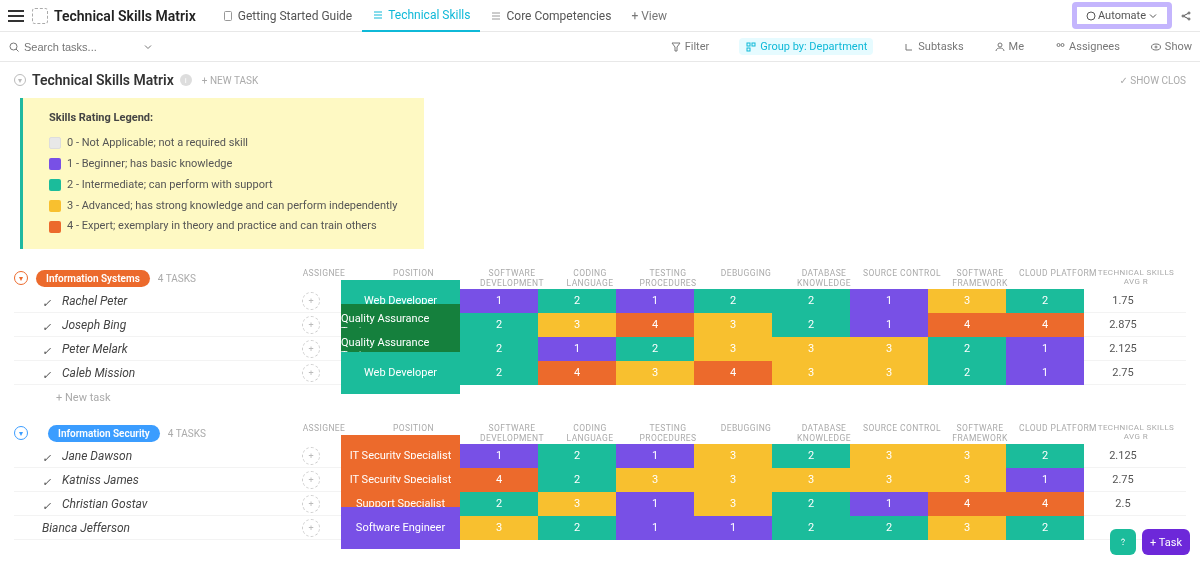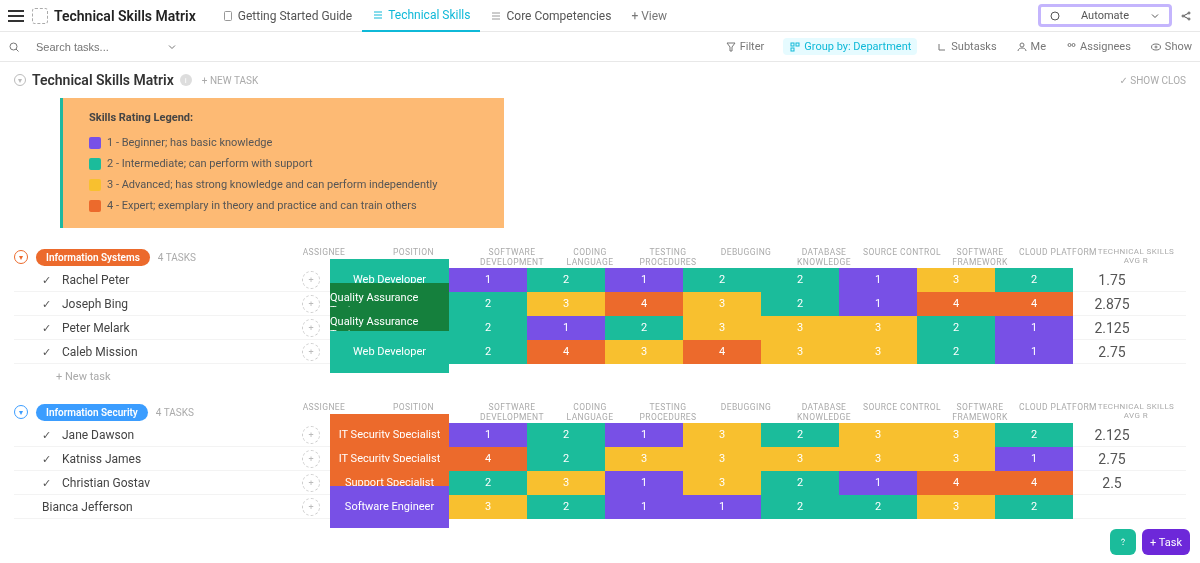--- a/index.html
+++ b/index.html
@@ -10,43 +10,43 @@
 .hamburger { width: 16px; height: 16px; display: flex; flex-direction: column; justify-content: center; gap: 3px; margin-right: 8px; cursor: pointer; }
 .hamburger span { height: 2px; background: #333; }
 .app-icon { width: 16px; height: 16px; border: 1px dashed #aaa; border-radius: 3px; margin-right: 6px; }
 .app-title { font-weight: 600; font-size: 14px; color: #222; margin-right: 16px; }
 .tab { display: flex; align-items: center; padding: 0 10px; height: 32px; color: #555; font-size: 12px; cursor: pointer; }
 .tab.active { color: #0fb9d8; border-bottom: 2px solid #0fb9d8; }
 .tab .tabicon { width: 12px; height: 12px; margin-right: 4px; opacity: 0.6; }
 .tab.active .tabicon { opacity: 1; }
 .tab-add { color: #777; }
 .topbar-right { margin-left: auto; display: flex; align-items: center; gap: 8px; }
-.automate { display: flex; align-items: center; gap: 20px; color: #555; border: 3px solid #c4b5fd; border-radius: 4px; padding: 2px 8px; cursor: pointer; font-size: 11px; }
+.automate { display: flex; align-items: center; gap: 1px; color: #555; border: 5px solid #c4b5fd; border-radius: 4px; padding: 2px 8px; cursor: pointer; font-size: 11px; }
 .share-icon { color: #555; cursor: pointer; }
 
 
 .filterbar { display: flex; align-items: center; height: 30px; border-bottom: 1px solid #e8e8e8; padding: 0 8px; font-size: 11px; color: #777; }
-.search { display: flex; align-items: flex-end; gap: 16px; }
+.search { display: flex; align-items: flex-end; gap: 4px; }
 .search input { border: none; outline: none; font-size: 11px; color: #777; width: 110px; }
 .search .chev { margin-left: 4px; }
-.filterbar-right { margin-left: auto; display: flex; align-items: center; gap: 19px; }
+.filterbar-right { margin-left: auto; display: flex; align-items: center; gap: 30px; }
 .fitem { display: flex; align-items: center; gap: 3px; cursor: pointer; }
 .fitem.active { color: #0fb9d8; background: #e6fbff; padding: 2px 6px; border-radius: 4px; }
 
 
 .header-row { display: flex; align-items: center; padding: 10px 14px 4px 14px; }
 .chev-open { width: 12px; height: 12px; border: 1.5px solid #bbb; border-radius: 50%; display: flex; align-items: center; justify-content: center; margin-right: 6px; font-size: 8px; color: #bbb; }
 .page-title { font-weight: 600; font-size: 14px; color: #333; }
 .info-dot { width: 12px; height: 12px; border-radius: 50%; background: #ddd; color: #fff; font-size: 8px; display: flex; align-items: center; justify-content: center; margin-left: 6px; }
 .new-task-top { margin-left: 10px; color: #aaa; font-size: 10px; cursor: pointer; }
 .show-closed { margin-left: auto; color: #aaa; font-size: 10px; cursor: pointer; }
 
 
 .legend-wrap { margin: 6px 20px 6px 20px; }
-.legend { background: #fdba74; border-left: 3px solid #1fb8a0; padding: 10px 26px 12px 26px; width: 444px; font-size: 11px; color: #555; line-height: 1.9; margin-left: 40px; }
+.legend { background: #fef9c3; border-left: 3px solid #1fb8a0; padding: 10px 26px 12px 26px; width: 404px; font-size: 11px; color: #555; line-height: 1.9; }
 .legend-title { font-weight: 700; color: #444; margin-bottom: 4px; }
 .leg-row { display: flex; align-items: center; gap: 6px; }
 .swatch { width: 12px; height: 12px; border-radius: 2px; flex-shrink: 0; }
 .s0 { background: #e8e8e8; border: 1px solid #ddd; }
 .s1 { background: #7850e6; }
 .s2 { background: #1bbc9b; }
 .s3 { background: #f8c02f; }
 .s4 { background: #ec6a2c; }
 
 
@@ -57,29 +57,29 @@
 .group-count { color: #aaa; font-size: 10px; }
 .col-head { display: flex; font-size: 8.5px; letter-spacing: 0.4px; color: #aaa; text-transform: uppercase; position: absolute; left: 280px; }
 .col-head div { text-align: center; }
 .assignee-col { width: 60px; }
 .pos-col { width: 119px; }
 .skill-col { width: 78px; }
 .avg-col { width: 78px; font-size: 8px; }
 
 
 .row { display: flex; align-items: center; height: 24px; border-bottom: 1px solid #f3f3f3; }
-.row-left { display: flex; width: 266px; padding-left: 28px; }
+.row-left { display: flex; align-items: center; width: 266px; padding-left: 28px; font-style: italic; }
 .check { width: 10px; height: 10px; margin-right: 10px; }
 .check::before { content: "✓"; font-size: 11px; color: #555; }
 .row-name { font-size: 12px; color: #444; }
 .assignee { width: 50px; display: flex; align-items: center; justify-content: flex-end; padding-right: 10px; }
 .add-person { width: 18px; height: 18px; border: 1px dashed #ccc; border-radius: 50%; display: flex; align-items: center; justify-content: center; font-size: 9px; color: #bbb; cursor: pointer; }
-.position { width: 119px; height: 42px; display: flex; align-items: center; justify-content: center; color: #fff; font-size: 11px; }
+.position { width: 119px; height: 42px; display: flex; align-items: center; justify-content: center; color: #fff; font-size: 11px; margin-left: 11px; }
 .skill { width: 78px; height: 24px; display: flex; align-items: center; justify-content: center; color: #fff; font-size: 11px; }
-.avg { width: 78px; text-align: center; font-size: 14px; color: #555; }
+.avg { width: 78px; text-align: center; font-size: 11px; color: #555; }
 
 .c-teal { background: #1bbc9b; }
 .c-magenta { background: #15803d; }
 .c-orange { background: #ec6a2c; }
 .c-purple { background: #7850e6; }
 .c-yellow { background: #f8c02f; }
 
 .new-task-row { padding: 6px 0 0 42px; color: #aaa; font-size: 11px; cursor: pointer; }
 
 
@@ -207,20 +207,24 @@
   <div class="page-title">Technical Skills Matrix</div>
   <div class="info-dot">i</div>
   <div class="new-task-top">+ NEW TASK</div>
   <div class="show-closed">✓ SHOW CLOS</div>
 </div>
 
 <div class="legend-wrap">
   <div class="legend">
     <div class="legend-title">Skills Rating Legend:</div>
     <div id="legend-rows">
+        <div class="leg-row">
+          <span class="swatch s0"></span>
+          <span>0 - Not Applicable; not a required skill</span>
+        </div>
         <div class="leg-row">
           <span class="swatch s1"></span>
           <span>1 - Beginner;  has basic knowledge</span>
         </div>
         <div class="leg-row">
           <span class="swatch s2"></span>
           <span>2 - Intermediate; can perform with support</span>
         </div>
         <div class="leg-row">
           <span class="swatch s3"></span>
@@ -328,21 +332,21 @@
         <div class="skill c-yellow">3</div>
         <div class="skill c-teal">2</div>
         <div class="skill c-purple">1</div>
       <div class="avg">2.75</div>
     </div>
       <div class="new-task-row">+ New task</div>
     </div>
     <div class="group">
       <div class="group-head" style="position:relative;">
     <div class="group-toggle" style="color:#3b9dff;border-color:#3b9dff;">▾</div>
-    <div class="group-badge" style="background:#3b9dff;">Information Security</div>
+    <div class="group-badge" style="background:#3b9dff;margin-left:12px;">Information Security</div>
     <div class="group-count">4 TASKS</div>
     <div class="col-head">
     <div class="assignee-col">ASSIGNEE</div>
     <div class="pos-col">POSITION</div>
     <div class="skill-col">SOFTWARE DEVELOPMENT</div>
           <div class="skill-col">CODING LANGUAGE</div>
           <div class="skill-col">TESTING PROCEDURES</div>
           <div class="skill-col">DEBUGGING</div>
           <div class="skill-col">DATABASE KNOWLEDGE</div>
           <div class="skill-col">SOURCE CONTROL</div>

